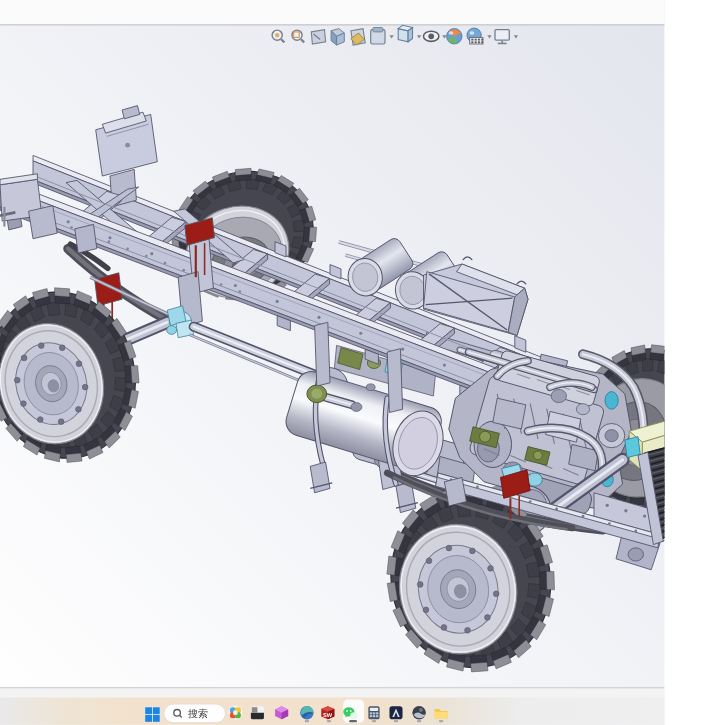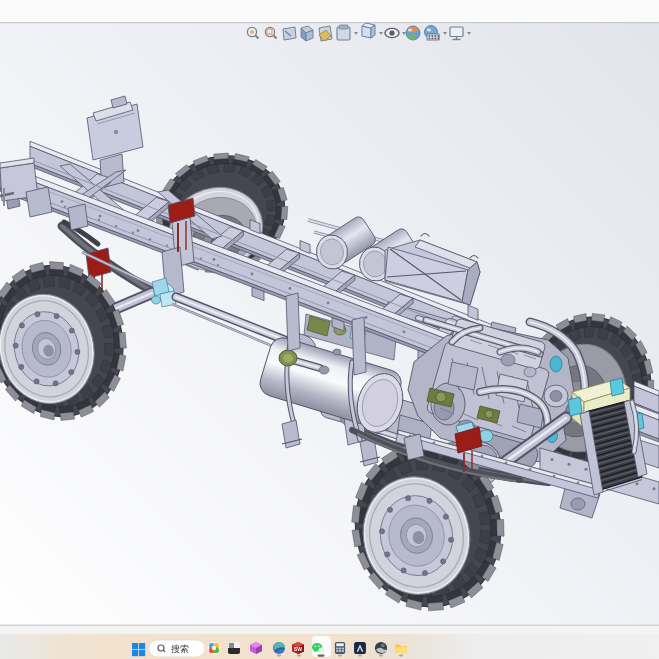--- a/index.html
+++ b/index.html
@@ -1,14 +1,14 @@
 <!DOCTYPE html>
 <html><head><meta charset="utf-8"><style>
 html,body{margin:0;padding:0;}
-.page{width:659px;height:659px;position:relative;overflow:hidden;background:#fff;font-family:"Liberation Sans",sans-serif;}
+.page{width:604px;height:659px;position:relative;overflow:hidden;background:#fff;font-family:"Liberation Sans",sans-serif;}
 svg{display:block;}
 </style></head><body>
 <div class="page">
 <svg width="659" height="659" viewBox="0 0 659 659">
 <defs>
 <linearGradient id="bgG" x1="0" y1="1" x2="1" y2="0">
 <stop offset="0" stop-color="#ffffff"></stop>
 <stop offset="0.45" stop-color="#f2f3f7"></stop>
 <stop offset="1" stop-color="#e2e4ec"></stop>
 </linearGradient>

